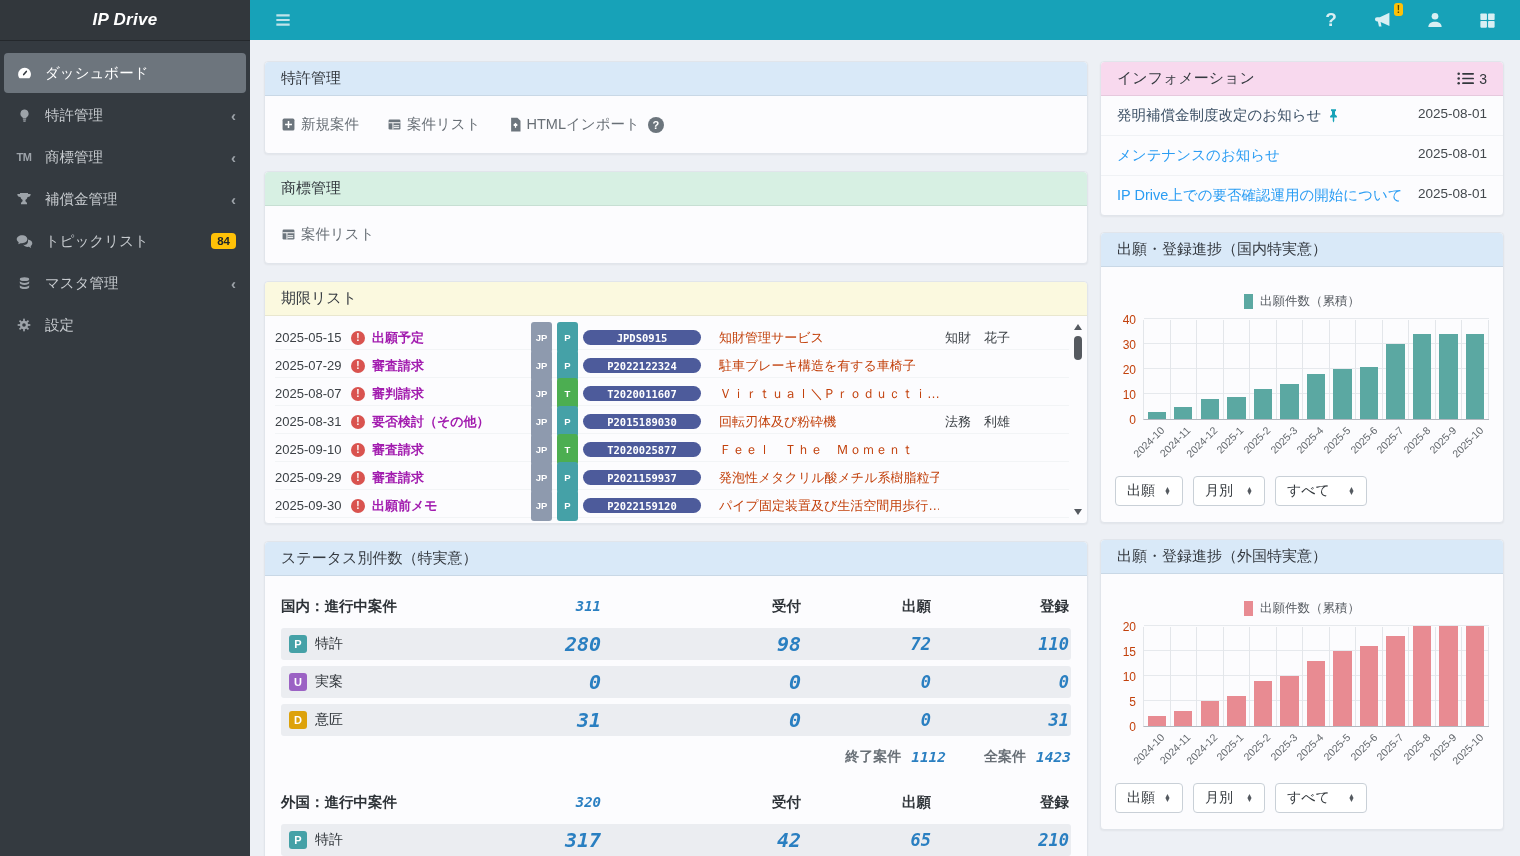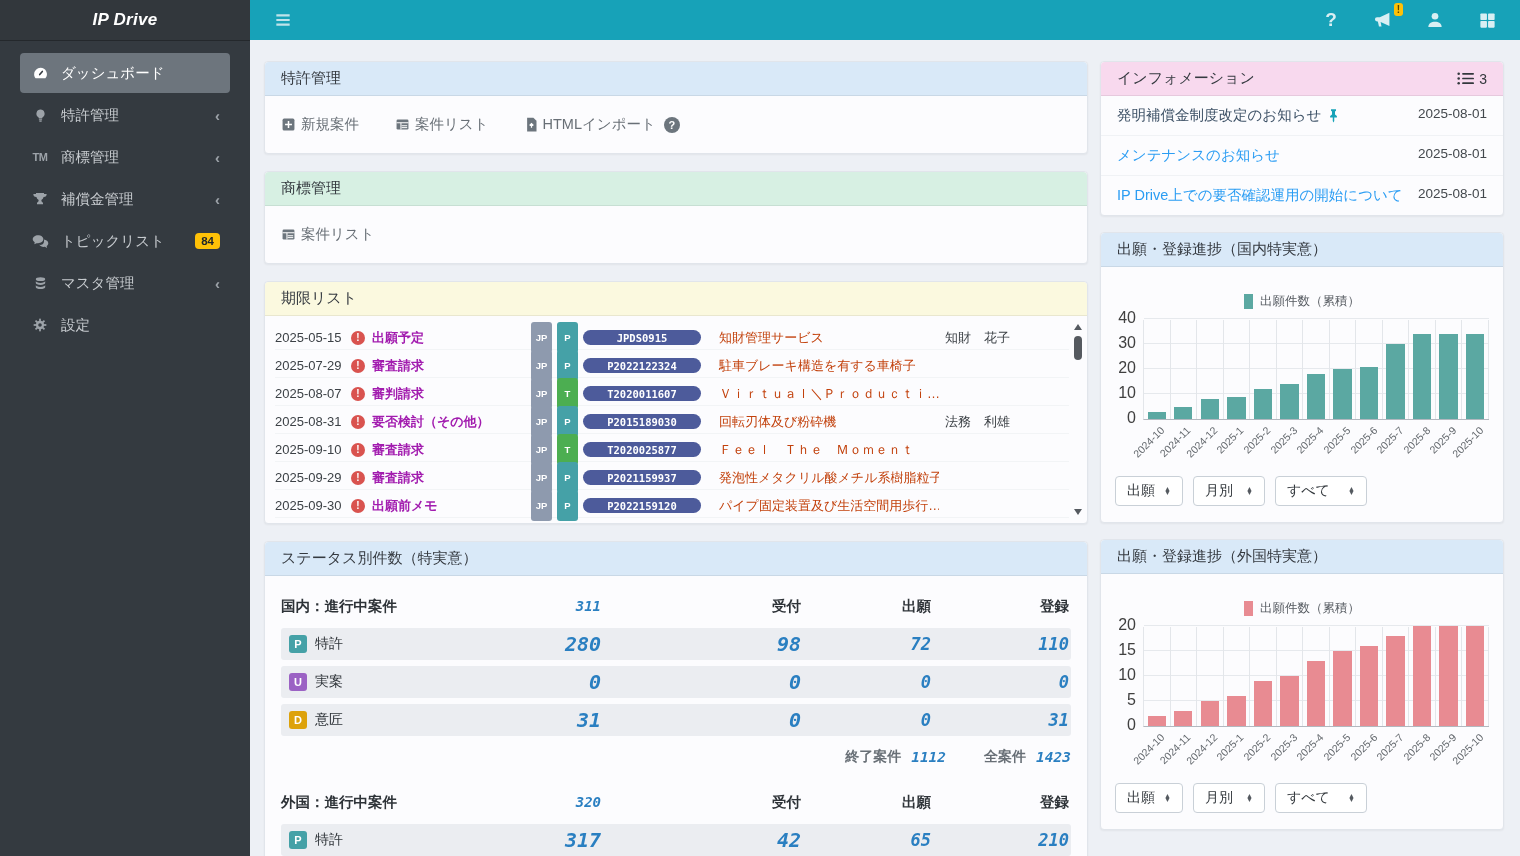--- a/index.html
+++ b/index.html
@@ -5,21 +5,21 @@
   * { margin:0; padding:0; box-sizing:border-box; }
   html,body { width:1520px; height:856px; overflow:hidden; }
   body { font-family:"Liberation Sans","DejaVu Sans",sans-serif; background:#edf0f5; color:#33383d; }
   .app { display:flex; width:1520px; height:856px; }
 
   
   .sidebar { width:250px; background:#343a40; flex:none; display:flex; flex-direction:column; }
   .brand { height:41px; display:flex; align-items:center; justify-content:center;
            background:#32373c; border-bottom:1px solid #24282c; color:#fff;
            font-size:17px; font-weight:bold; font-style:italic; letter-spacing:.3px; }
-  .nav { padding:10px 20px; }
+  .nav { padding:10px 4px; }
   .nav-item { display:flex; align-items:center; gap:11px; padding:10px 10px; margin:2px 0;
               border-radius:4px; color:#c7cbcf; font-size:14.5px; cursor:pointer; }
   .nav-item .nicon { width:20px; height:20px; flex:none; display:flex; align-items:center;
                      justify-content:center; color:#9da3a9; }
   .nav-item.active { background:#6d757d; color:#fff; }
   .nav-item.active .nicon { color:#fff; }
   .nav-item .nlabel { flex:1; }
   .chev { color:#9da3a9; font-size:15px; font-weight:bold; }
   .count-badge { background:#ffc107; color:#212529; font-size:11.5px; font-weight:bold;
                  border-radius:4px; padding:2px 6px; }
@@ -44,21 +44,21 @@
   .panel { background:#fcfcfe; border:1px solid #e1e5eb; border-radius:4px;
            box-shadow:0 1px 2px rgba(0,0,0,.05); }
   .panel-h { padding:7px 16px; font-size:15px; color:#353a40; border-bottom:1px solid rgba(0,0,0,.07);
              border-radius:4px 4px 0 0; display:flex; align-items:center; }
   .h-blue   { background:#d9e9f8; }
   .h-green  { background:#d7f0e3; }
   .h-yellow { background:#fbf9df; }
   .h-pink   { background:#f8d9ee; }
 
   
-  .link-row { display:flex; gap:36px; padding:19px 16px; }
+  .link-row { display:flex; gap:28px; padding:19px 16px; }
   .qlink { display:inline-flex; align-items:center; gap:5px; color:#686f76; font-size:14.5px; cursor:pointer; }
   .qlink svg { flex:none; }
   .help-dot { width:16px; height:16px; border-radius:50%; background:#6c757d; color:#fff;
               font-size:11px; font-weight:bold; display:inline-flex; align-items:center;
               justify-content:center; margin-left:3px; }
 
   
   .dl-body { position:relative; padding:6px 18px 6px 10px; height:207px; overflow:hidden; }
   .dl-row { display:grid; grid-template-columns:76px 18px 162px 26px 26px 128px 1fr 130px;
             align-items:center; height:28px; font-size:13px; border-bottom:1px solid #f2f4f6; }
@@ -107,21 +107,21 @@
   .info-title.read { color:#3d5166; }
   .info-date { font-size:13.5px; color:#43484d; padding-left:10px; }
 
   
   .chart-body { padding:12px 14px 16px; }
   .legend { display:flex; align-items:center; justify-content:center; gap:7px; margin:14px 0 10px;
             font-size:12.5px; color:#555a60; }
   .legend-sq { width:9px; height:15px; }
   .chart-flex { display:flex; }
   .yaxis { width:28px; position:relative; flex:none; }
-  .ytick { position:absolute; right:7px; font-size:16px; color:#404040; }
+  .ytick { position:absolute; right:7px; font-size:12px; color:#c2410c; }
   .plot { flex:1; height:100px; position:relative; display:flex; align-items:flex-end;
           border-left:1px solid #e3e6ea; border-bottom:1px solid #b2b8bf; }
   .gline { position:absolute; left:0; right:0; height:1px; background:#e6e9ed; }
   .bar-cell { flex:1; height:100%; display:flex; align-items:flex-end; justify-content:center;
               border-right:1px solid #e3e6ea; position:relative; }
   .bar { width:72%; }
   .xlabels { display:flex; margin-left:28px; height:52px; }
   .xcell { flex:1; position:relative; }
   .xlab { position:absolute; top:4px; left:55%; transform:translateX(-100%) rotate(-45deg);
           transform-origin:top right; white-space:nowrap; font-size:10.5px; color:#62676c; }

